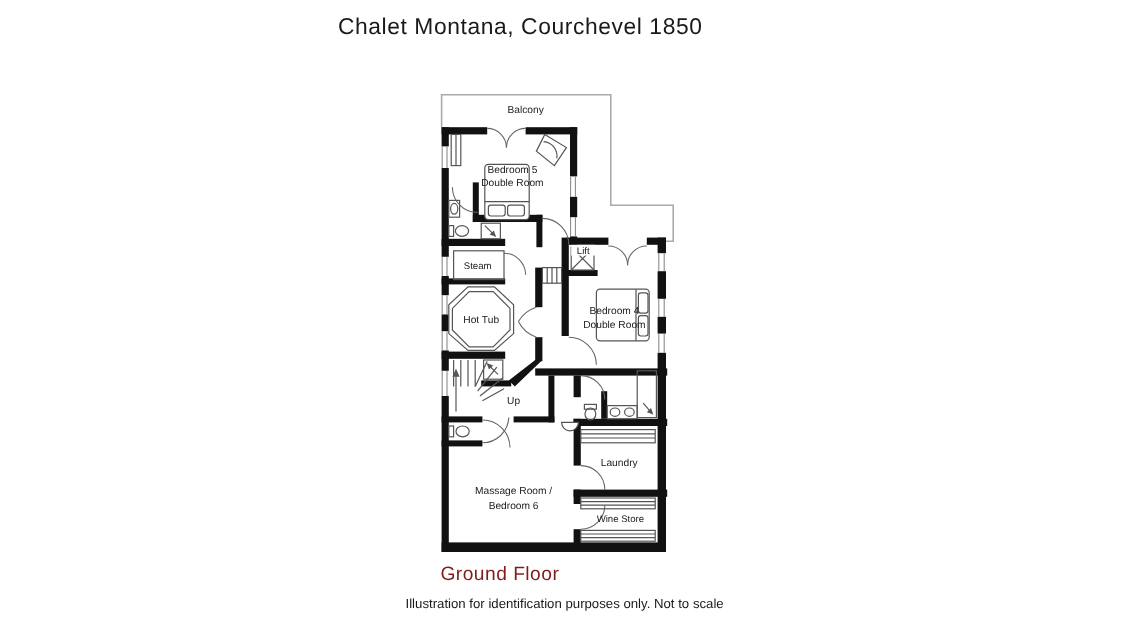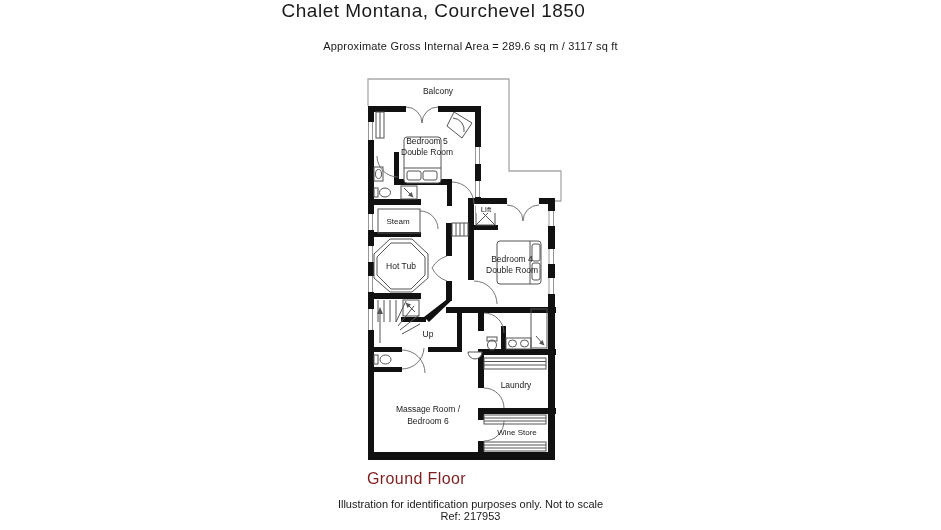--- a/index.html
+++ b/index.html
@@ -1,18 +1,18 @@
 <!DOCTYPE html>
 <html><head>
 <meta charset="utf-8">
 <style>
   html,body{margin:0;padding:0;background:#fff;}
   .page{position:relative;width:941px;height:530px;background:#ffffff;overflow:hidden;
         font-family:"Liberation Sans", sans-serif;color:#1a1a1a;}
-  .title{position:absolute;top:0;left:0;width:867px;text-align:center;
+  .title{position:absolute;top:12px;left:0;width:867px;text-align:center;
          font-size:19px;letter-spacing:.5px;color:#1a1a1a;}
   .subtitle{position:absolute;top:40px;left:0;width:941px;text-align:center;
             font-size:11px;letter-spacing:.2px;color:#1a1a1a;}
   .floor-label{position:absolute;top:470px;left:367px;font-size:16px;letter-spacing:.4px;color:#7f1d1d;}
   .footer{position:absolute;top:498px;left:0;width:941px;text-align:center;
           font-size:11px;line-height:12px;color:#1a1a1a;}
   svg{position:absolute;top:0;left:0;}
   svg text{font-family:"Liberation Sans", sans-serif;fill:#1a1a1a;}
   .lbl{font-size:8.5px;}
   .lbl-s{font-size:8px;}
@@ -25,21 +25,20 @@
   .winbg{fill:#ffffff;}
   .arrow{fill:none;stroke:#555555;stroke-width:1;}
   .ah{fill:#555555;}
 </style>
 </head>
 <body>
 
 <div class="page">
 
   <div class="title">Chalet Montana, Courchevel 1850</div>
-  <div class="subtitle">Approximate Gross Internal Area = 289.6 sq m / 3117 sq ft</div>
 
   <svg width="941" height="530" viewBox="0 0 941 530">
 
     <path class="balc" d="M368,106 V79 H509 V171 H561 V201 H555"></path>
 
     <g>
       <rect class="wall" x="368" y="106" width="38" height="6"></rect>
       <rect class="wall" x="438" y="106" width="43" height="6"></rect>
       <rect class="wall" x="368" y="106" width="6" height="354"></rect>
       <rect class="wall" x="475" y="106" width="6" height="98"></rect>
@@ -265,16 +264,15 @@
       <text class="lbl" x="428" y="412" text-anchor="middle">Massage Room /</text>
       <text class="lbl" x="428" y="424" text-anchor="middle">Bedroom 6</text>
       <text class="lbl-s" x="517" y="435" text-anchor="middle">Wine Store</text>
     </g>
   </svg>
 
   <div class="floor-label">Ground Floor</div>
 
   <div class="footer">
     <div>Illustration for identification purposes only. Not to scale</div>
-    <div>Ref: 217953</div>
   </div>
 
 </div>
 
 </body></html>

